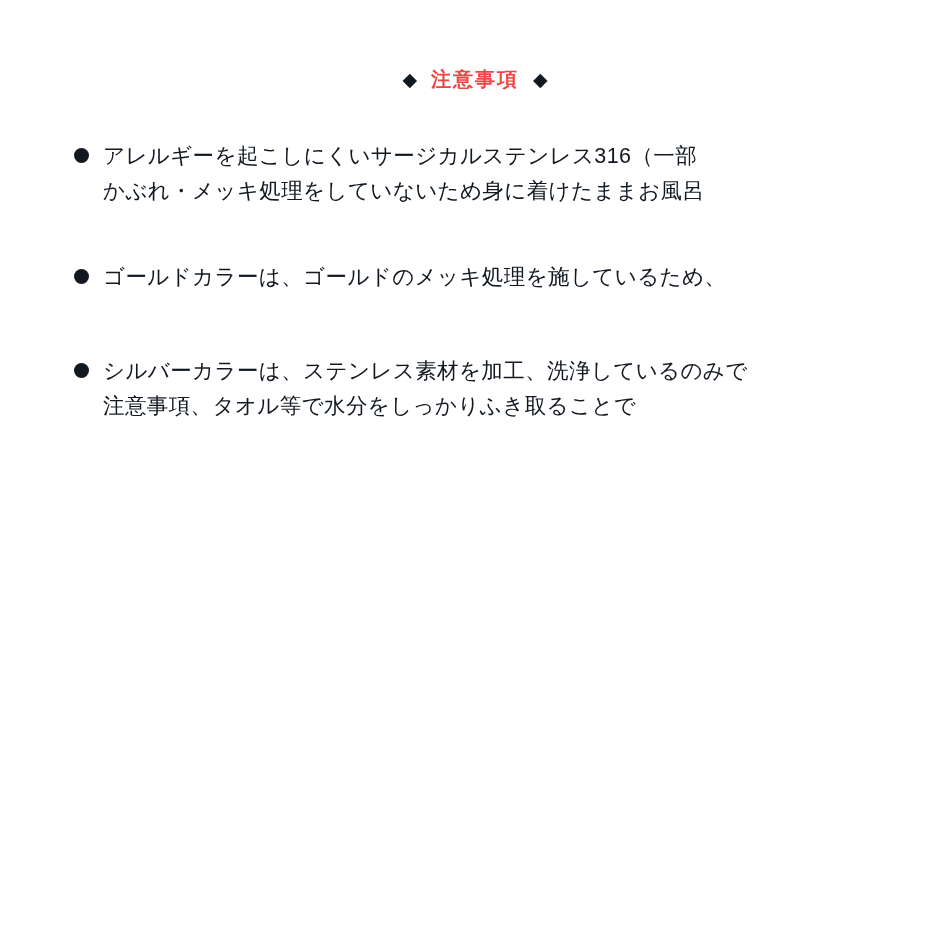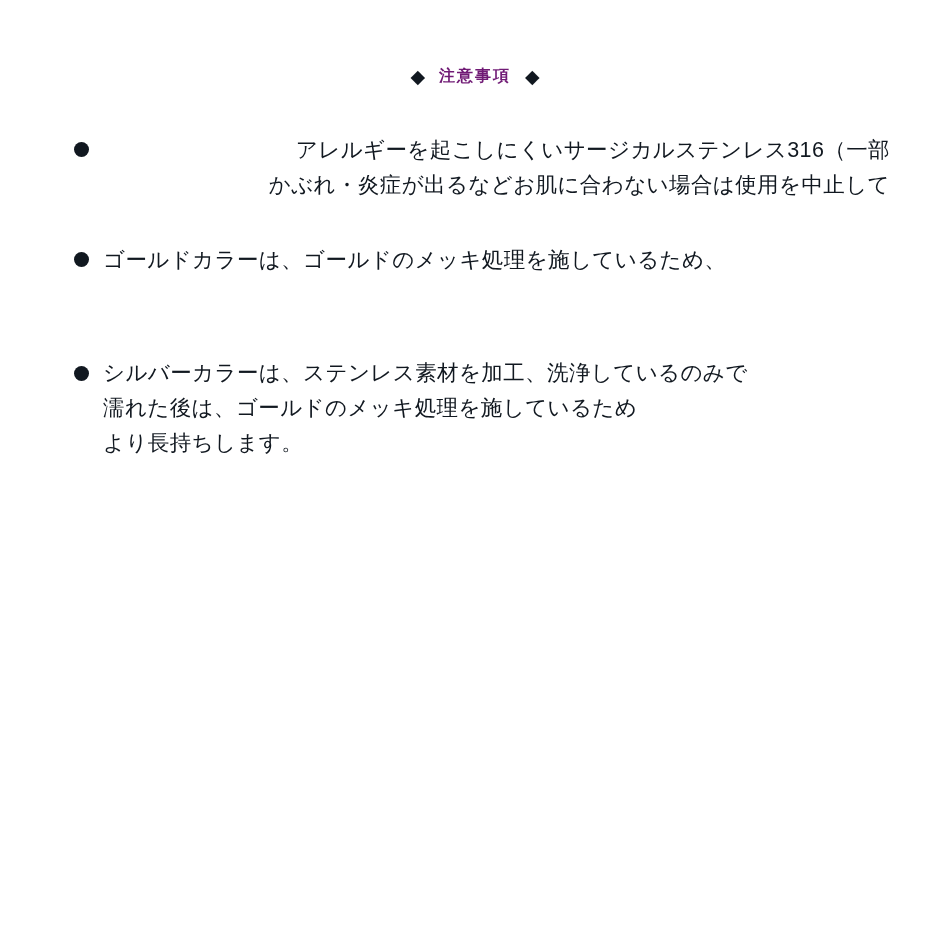--- a/index.html
+++ b/index.html
@@ -29,24 +29,24 @@
     gap: 14px;
     margin-top: 10px;
     margin-bottom: 46px;
   }
   .title-diamond {
     font-size: 19px;
     line-height: 1;
     color: #111820;
   }
   .title-text {
-    font-size: 16px;
+    font-size: 20px;
     font-weight: bold;
     letter-spacing: 2px;
-    color: #701a75;
+    color: #ef4444;
     white-space: nowrap;
   }
   .notes {
     padding-left: 14px;
   }
   .note {
     display: flex;
     align-items: flex-start;
     gap: 14px;
   }
@@ -62,55 +62,54 @@
     flex: 1 1 auto;
   }
   .note-line {
     font-size: 21.5px;
     line-height: 1.62;
     letter-spacing: 0.4px;
     color: #111820;
     white-space: nowrap;
     font-weight: 500;
   }
-  .note-1 { margin-bottom: 40px; text-align: right; }
-  .note-2 { margin-bottom: 80px; }
-  .note-3 { margin-bottom: 16px; font-family: Liberation Mono, monospace; }
+  .note-1 { margin-bottom: 51px; }
+  .note-2 { margin-bottom: 60px; }
+  .note-3 { margin-bottom: 16px; }
 </style>
 </head>
 <body>
 
 <div class="page">
 
   <div class="title-row">
     <span class="title-diamond">◆</span>
     <span class="title-text">注意事項</span>
     <span class="title-diamond">◆</span>
   </div>
 
   <div class="notes">
 
     <div class="note note-1">
       <span class="note-bullet"></span>
       <div class="note-body">
         <div class="note-line">アレルギーを起こしにくいサージカルステンレス316（一部</div>
-        <div class="note-line">かぶれ・炎症が出るなどお肌に合わない場合は使用を中止して</div>
+        <div class="note-line">かぶれ・メッキ処理をしていないため身に着けたままお風呂</div>
       </div>
     </div>
 
     <div class="note note-2">
       <span class="note-bullet"></span>
       <div class="note-body">
         <div class="note-line">ゴールドカラーは、ゴールドのメッキ処理を施しているため、</div>
       </div>
     </div>
 
     <div class="note note-3">
       <span class="note-bullet"></span>
       <div class="note-body">
         <div class="note-line">シルバーカラーは、ステンレス素材を加工、洗浄しているのみで</div>
-        <div class="note-line">濡れた後は、ゴールドのメッキ処理を施しているため</div>
-        <div class="note-line">より長持ちします。</div>
+        <div class="note-line">注意事項、タオル等で水分をしっかりふき取ることで</div>
       </div>
     </div>
 
   </div>
 </div>
 
 </body></html>

